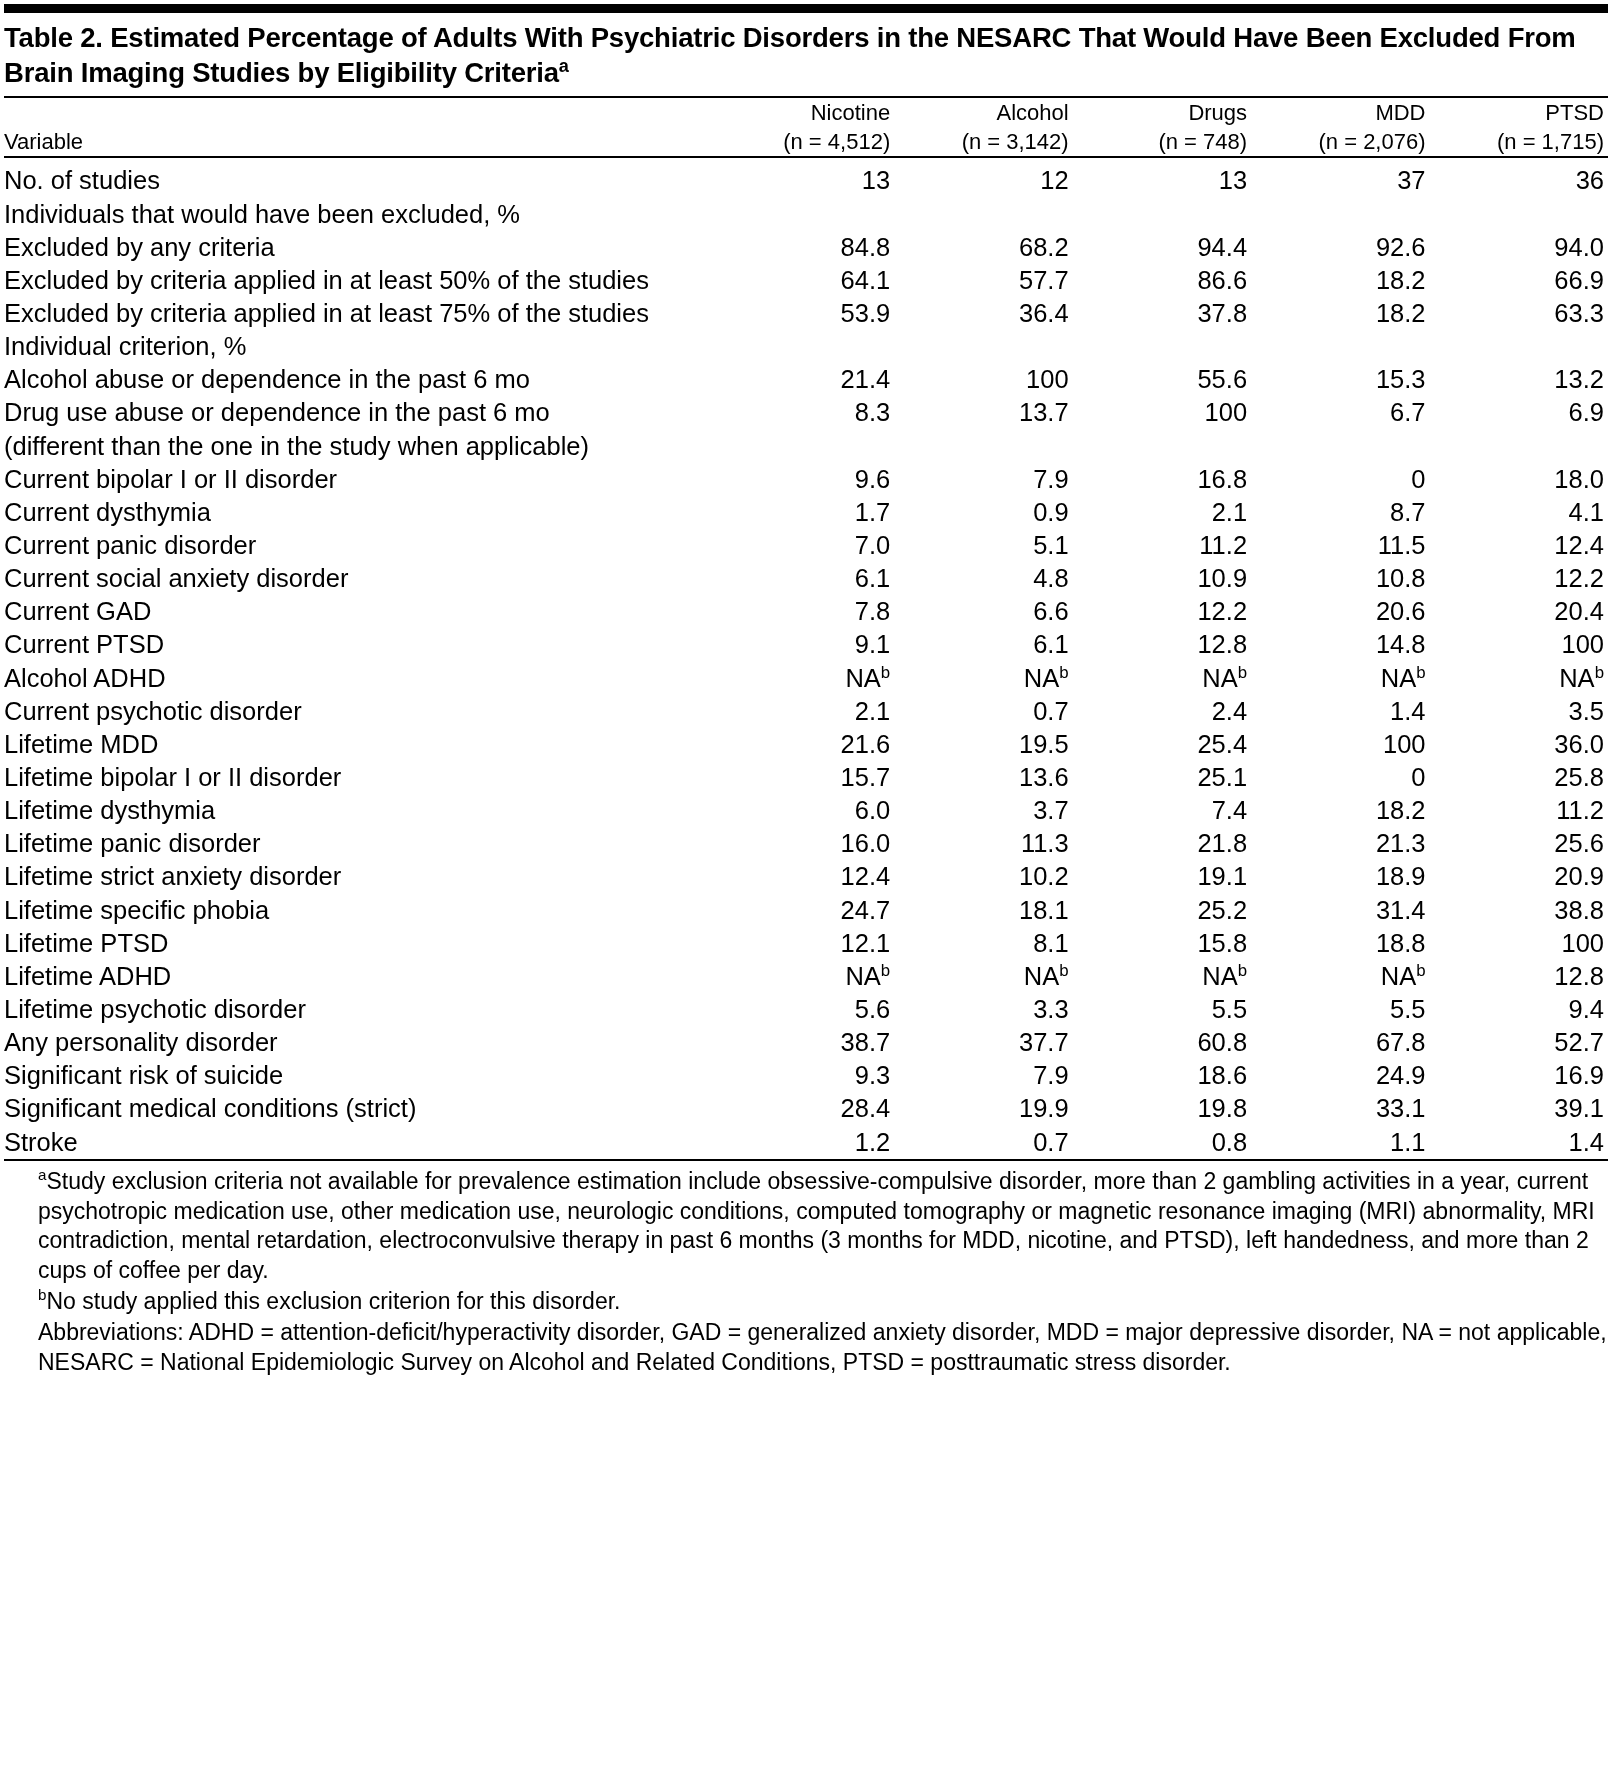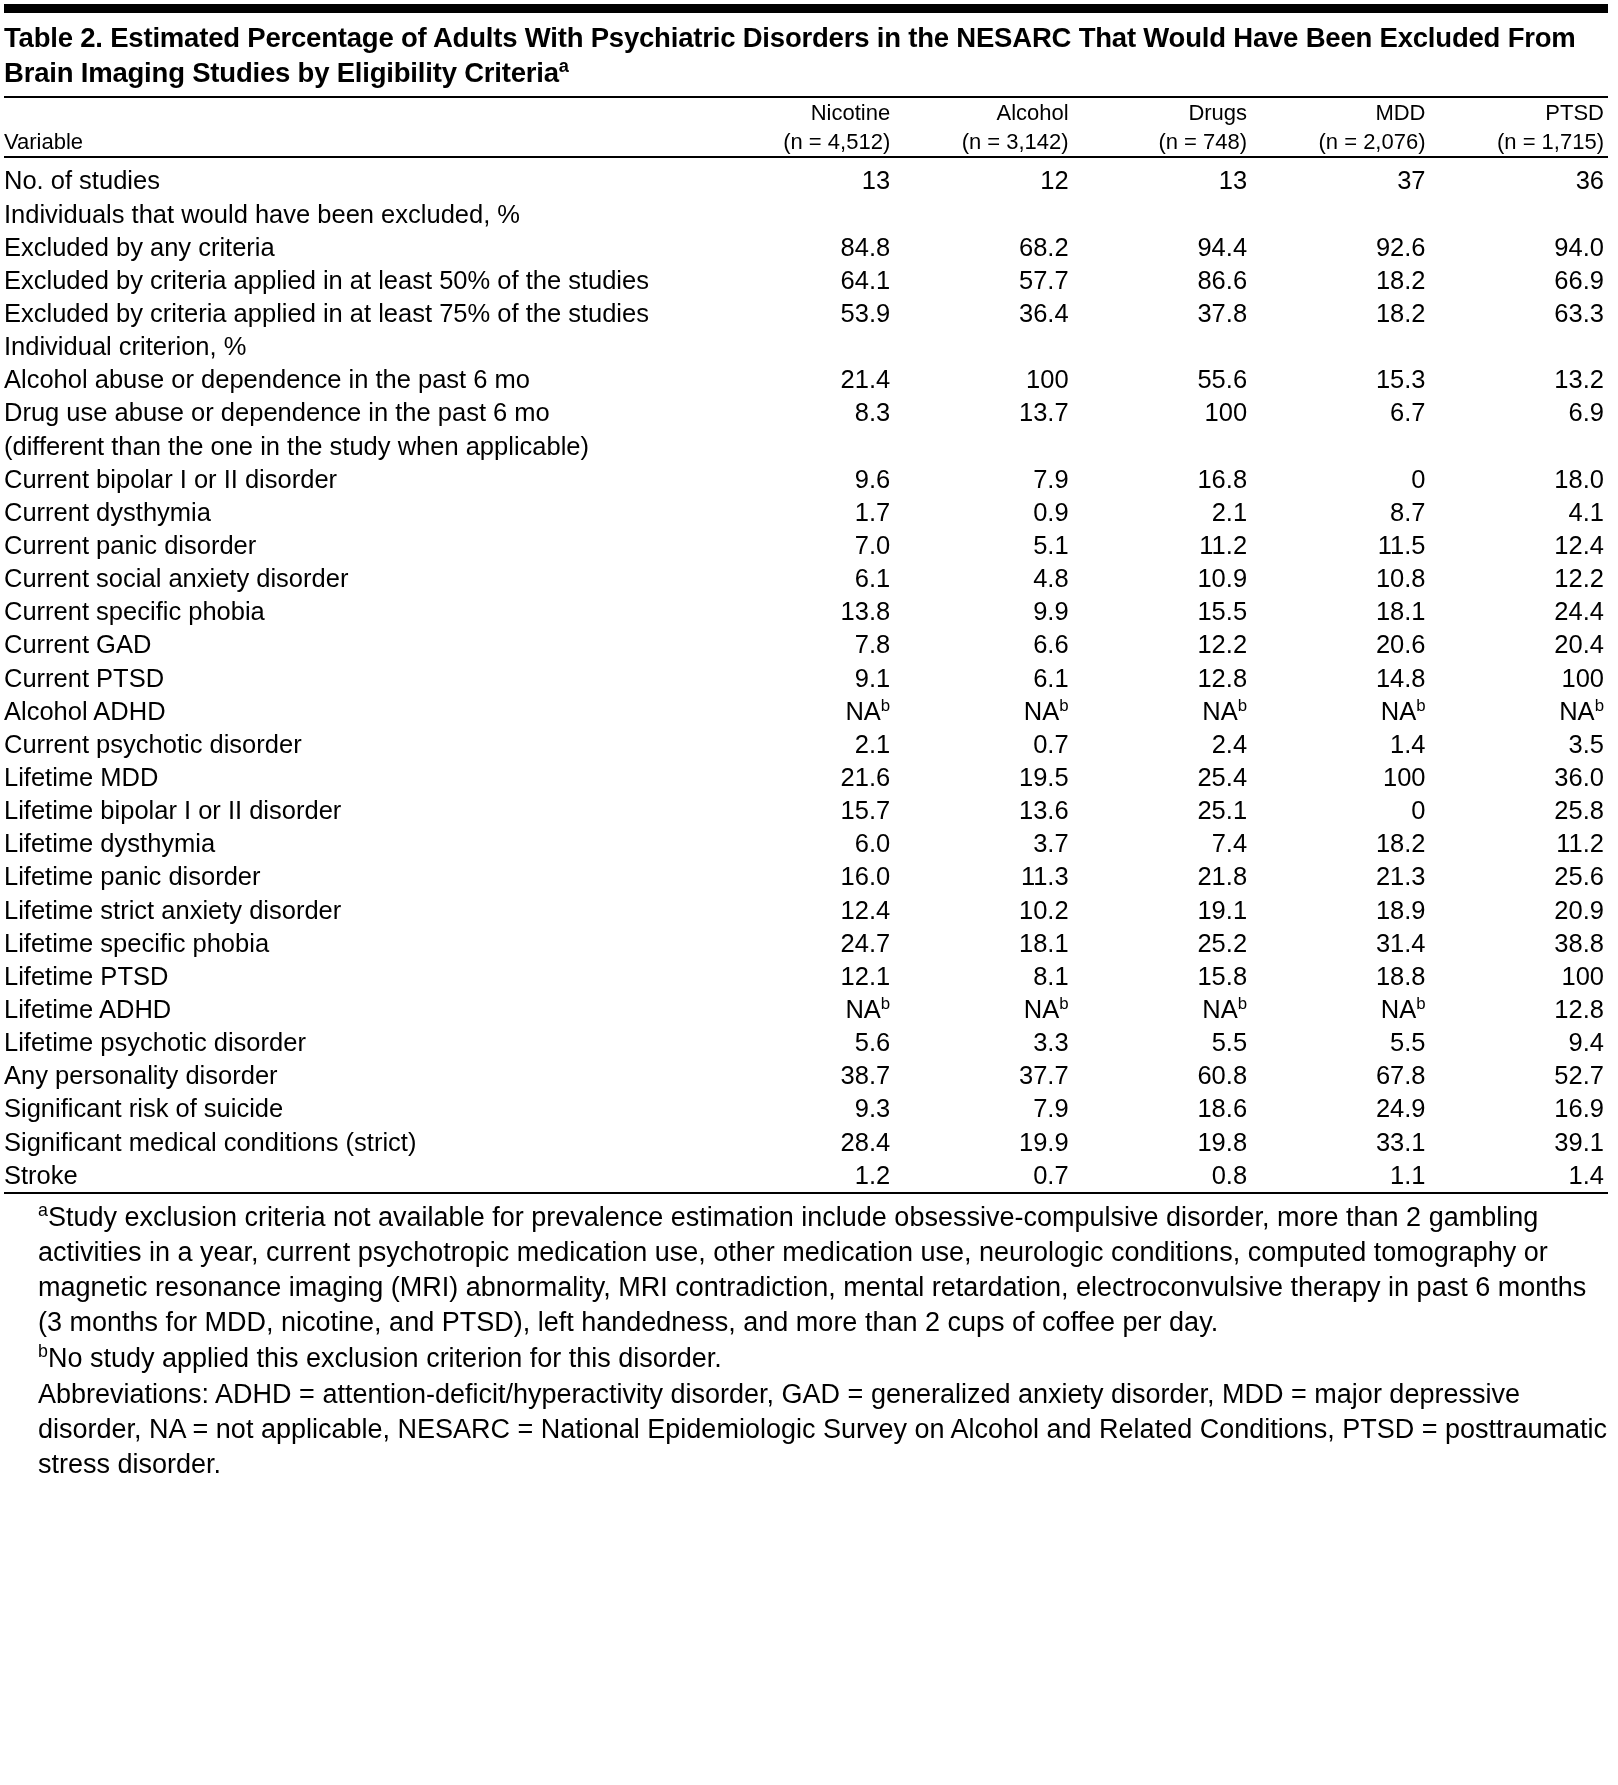--- a/index.html
+++ b/index.html
@@ -73,21 +73,21 @@
     white-space: nowrap;
   }
   tbody tr.first td { padding-top: 6px; }
   tbody tr td.label { text-align: left; white-space: normal; }
   tbody tr td.num { text-align: right; padding-right: 4px; }
   .ind1 { padding-left: 34px; }
   .ind2 { padding-left: 70px; }
   sup { font-size: 0.66em; vertical-align: super; line-height: 0; }
 
   .footnotes {
-    font-size: 27px;
+    font-size: 23px;
     line-height: 1.30;
     padding-top: 5px;
   }
   .fn {
     padding-top: 1px;
     text-indent: 0;
     padding-left: 34px;
   }
 </style>
 </head>
@@ -261,28 +261,20 @@
         </tr>
         <tr>
           <td class="label ind1">Current social anxiety disorder</td>
           <td class="num">6.1</td>
           <td class="num">4.8</td>
           <td class="num">10.9</td>
           <td class="num">10.8</td>
           <td class="num">12.2</td>
         </tr>
         <tr>
-          <td class="label ind1">Current specific phobia</td>
-          <td class="num">13.8</td>
-          <td class="num">9.9</td>
-          <td class="num">15.5</td>
-          <td class="num">18.1</td>
-          <td class="num">24.4</td>
-        </tr>
-        <tr>
           <td class="label ind1">Current GAD</td>
           <td class="num">7.8</td>
           <td class="num">6.6</td>
           <td class="num">12.2</td>
           <td class="num">20.6</td>
           <td class="num">20.4</td>
         </tr>
         <tr>
           <td class="label ind1">Current PTSD</td>
           <td class="num">9.1</td>

